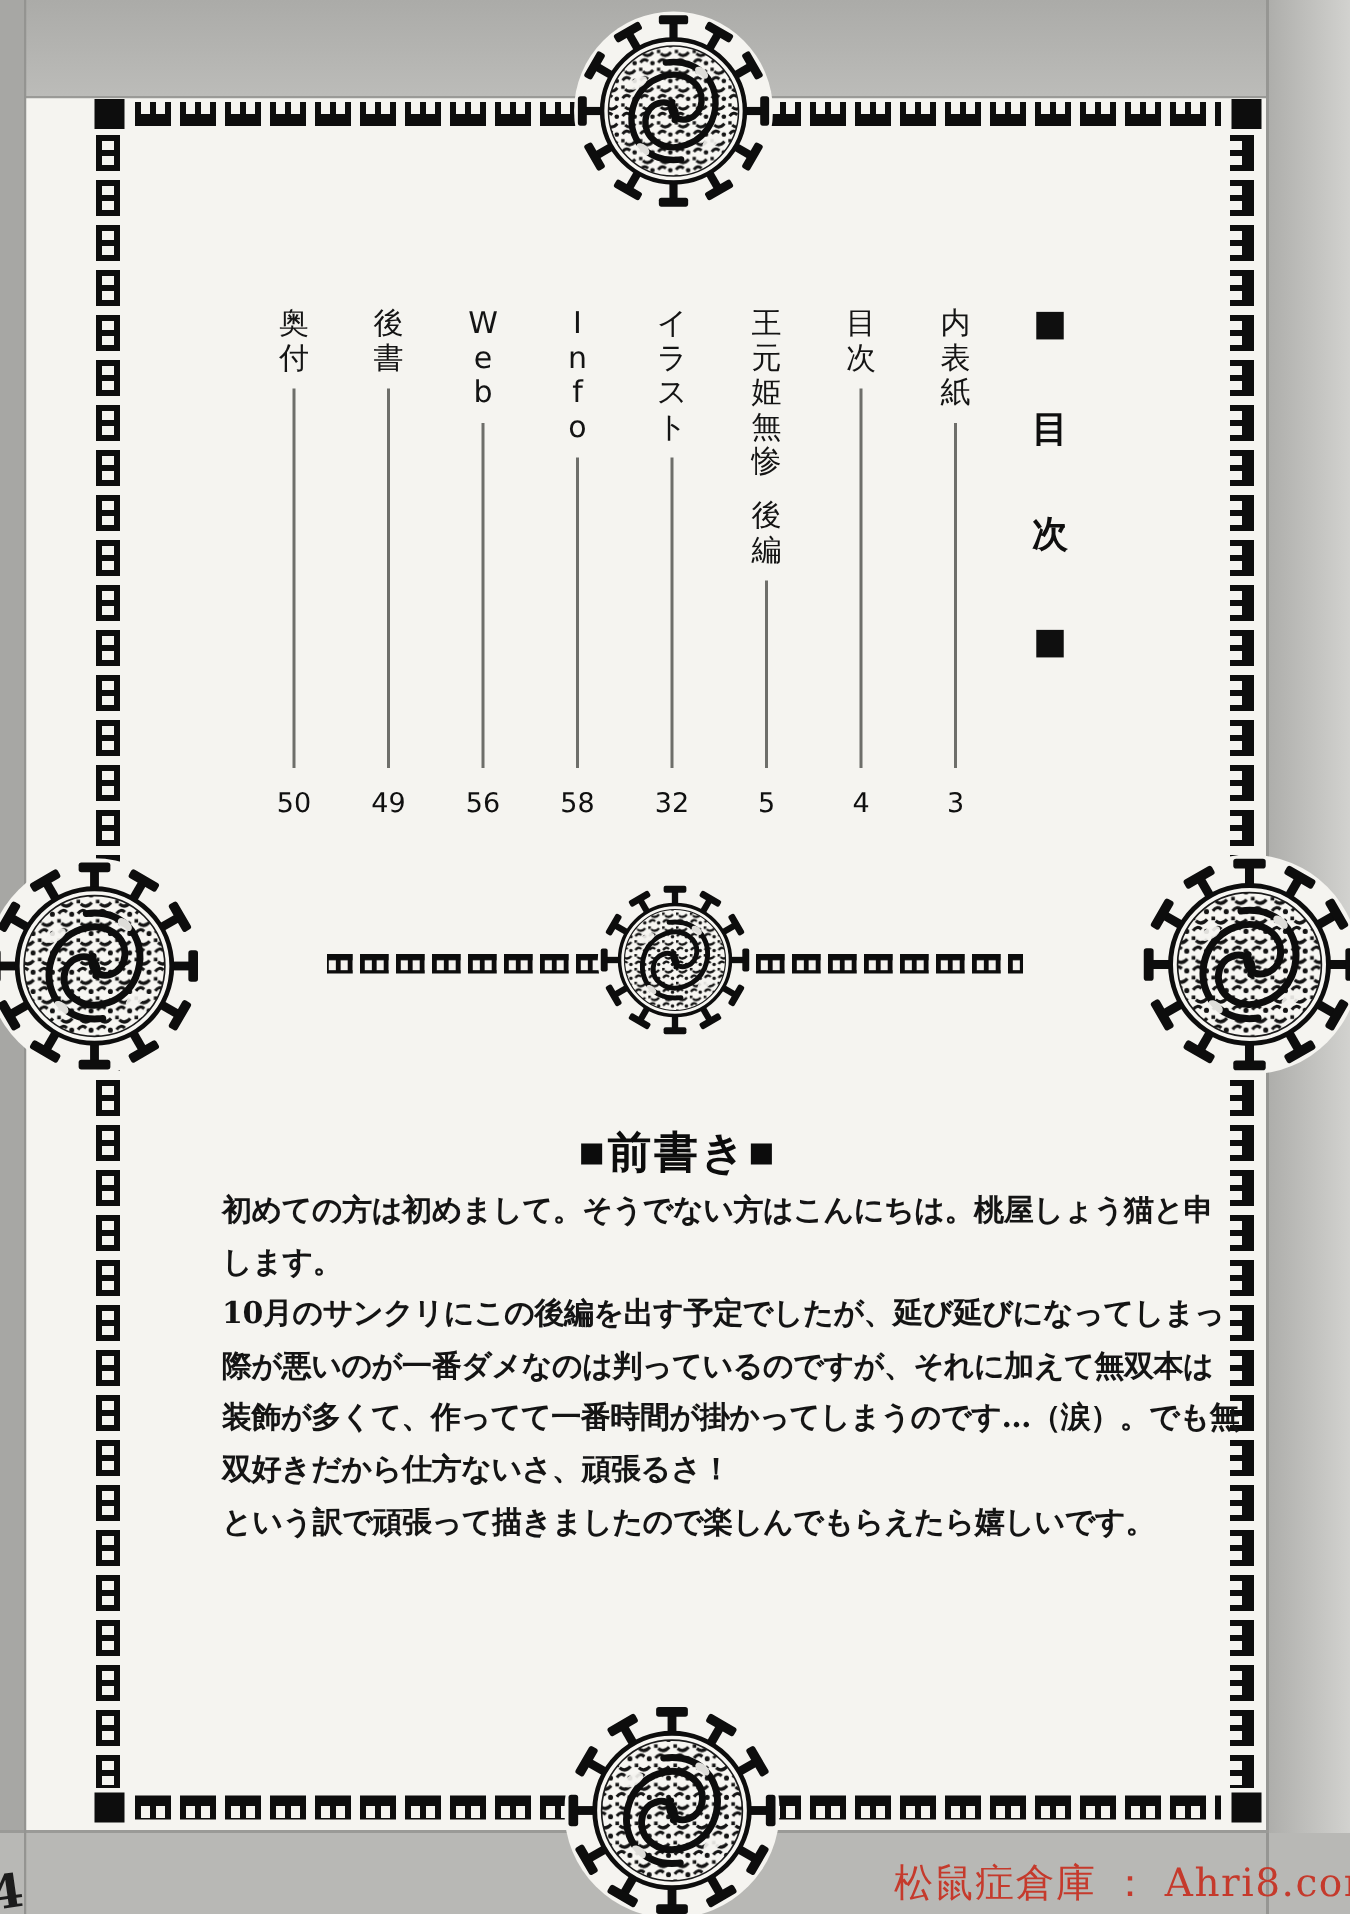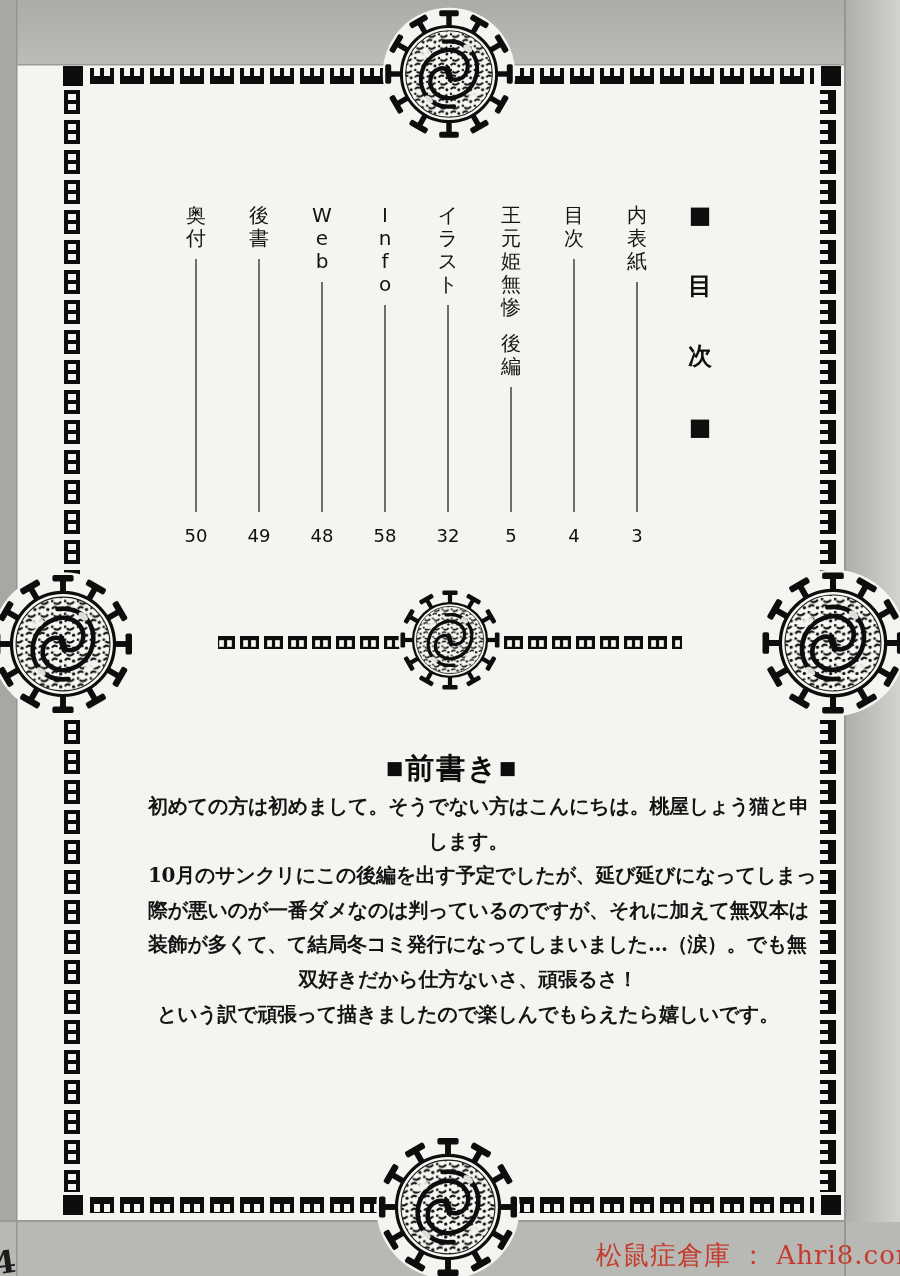--- a/index.html
+++ b/index.html
@@ -33,21 +33,21 @@
   .preface-title{
     position:absolute;left:66px;top:749px;width:772px;z-index:2;
     text-align:center;font-size:29px;font-weight:bold;color:#0c0c0c;
     font-family:Liberation Serif, serif;letter-spacing:2px;
   }
   .preface-body{
     position:absolute;left:148px;top:789px;width:640px;z-index:2;
     font-family:"DejaVu Serif","Liberation Serif",serif;
     font-size:20px;font-weight:600;color:#141414;letter-spacing:-0.3px;
   }
-  .preface-line{height:34.6px;line-height:34.6px;white-space:nowrap;text-align:center;}
+  .preface-line{height:34.6px;line-height:34.6px;white-space:nowrap;}
 
   
   .watermark{
     position:absolute;left:596px;top:1238px;z-index:3;
     font-family:"DejaVu Serif","Liberation Serif",serif;
     font-size:26px;color:#c53a2c;letter-spacing:1px;white-space:nowrap;
   }
   .page-num{
     position:absolute;left:-6px;top:1244px;z-index:3;
     font-family:"DejaVu Serif","Liberation Serif",serif;
@@ -233,21 +233,21 @@
     <div class="toc-page">58</div>
   </div>
 
   <div class="toc-col" style="left: 291px;">
     <div class="toc-label">
         <div class="lchar">W</div>
         <div class="lchar">e</div>
         <div class="lchar">b</div>
       </div>
     <div class="toc-line"></div>
-    <div class="toc-page">48</div>
+    <div class="toc-page">56</div>
   </div>
 
   <div class="toc-col" style="left: 228px;">
     <div class="toc-label">
         <div class="lchar">後</div>
         <div class="lchar">書</div>
       </div>
     <div class="toc-line"></div>
     <div class="toc-page">49</div>
   </div>
@@ -261,19 +261,19 @@
     <div class="toc-page">50</div>
   </div>
 </div>
 
 <div class="preface-title">■前書き■</div>
 <div class="preface-body" id="preface-lines">
     <div class="preface-line">初めての方は初めまして。そうでない方はこんにちは。桃屋しょう猫と申</div>
     <div class="preface-line">します。</div>
     <div class="preface-line">10月のサンクリにこの後編を出す予定でしたが、延び延びになってしまっ</div>
     <div class="preface-line">際が悪いのが一番ダメなのは判っているのですが、それに加えて無双本は</div>
-    <div class="preface-line">装飾が多くて、て結局冬コミ発行になってしまいました…（涙）。でも無</div>
+    <div class="preface-line">装飾が多くて、作ってて一番時間が掛かってしまうのです…（涙）。でも無</div>
     <div class="preface-line">双好きだから仕方ないさ、頑張るさ！</div>
     <div class="preface-line">という訳で頑張って描きましたので楽しんでもらえたら嬉しいです。</div>
   </div>
 
 <div class="watermark">松鼠症倉庫 ： Ahri8.com</div>
 <div class="page-num">4</div>
 
 </body></html>

